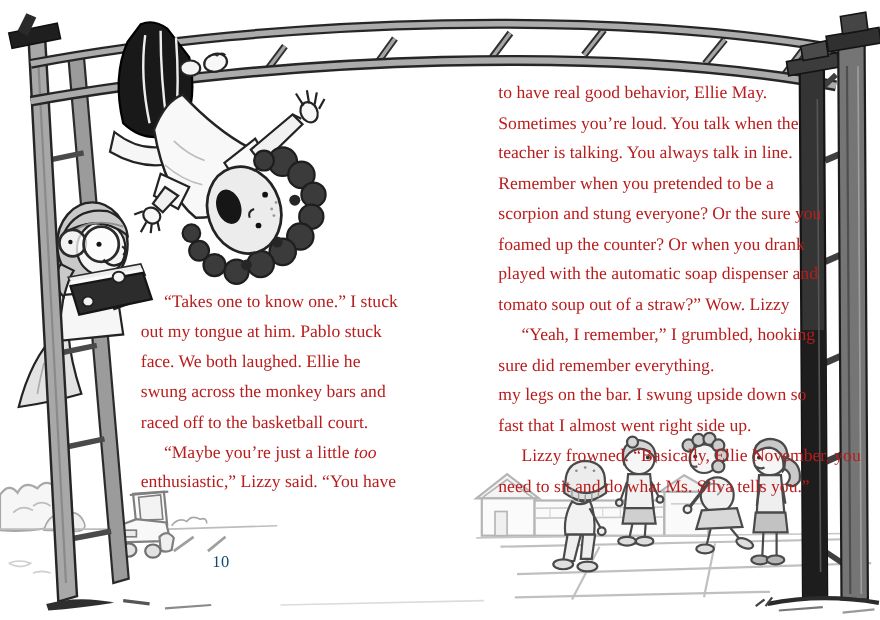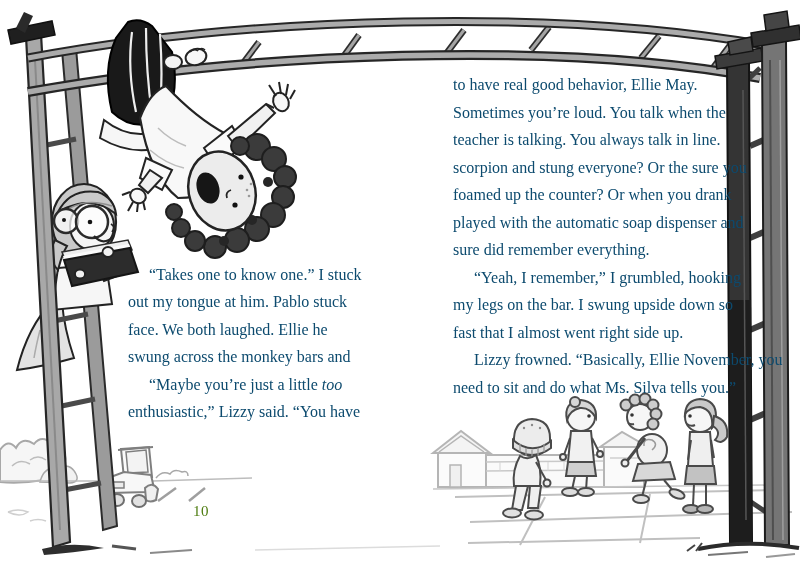--- a/index.html
+++ b/index.html
@@ -1,26 +1,26 @@
 <!DOCTYPE html>
 <html><head>
 <meta charset="utf-8">
 <style>
   html,body{margin:0;padding:0;background:#ffffff;}
   body{width:800px;height:564px;position:relative;overflow:hidden;
        font-family:"Liberation Serif", serif;}
   .stage{position:absolute;left:0;top:0;width:800px;height:564px;}
   svg.illust{position:absolute;left:0;top:0;}
-  .col{position:absolute;color:#0c4a6e;font-size:16px;white-space:nowrap;}
+  .col{position:absolute;color:#b91c1c;font-size:16px;white-space:nowrap;}
   .col-left{left:128px;top:261px;line-height:27.4px;}
   .col-right{left:453px;top:71px;line-height:27.5px;}
   .line{height:inherit;}
   .line.indent{padding-left:21px;}
   .line em{}
-  .pageno{position:absolute;left:193px;top:503px;font-size:15px;color:#4d7c0f;
+  .pageno{position:absolute;left:193px;top:503px;font-size:15px;color:#0c4a6e;
           letter-spacing:.5px;}
 </style>
 </head>
 <body>
 
 <div class="stage">
 
 <svg class="illust" width="800" height="564" viewBox="0 0 800 564">
 
   <g stroke="#b5b5b5" stroke-width="2" fill="#fbfbfb">
@@ -316,33 +316,36 @@
     <line x1="766" y1="557" x2="795" y2="554" stroke="#999999" stroke-width="2"></line>
     <path d="M 695,545 l -8,6 M 702,543 l -6,8" stroke="#444444" stroke-width="2"></path>
   </g>
 </svg>
 
   <div class="col col-left">
     <div class="line indent">“Takes one to know one.” I stuck</div>
     <div class="line">out my tongue at him. Pablo stuck</div>
     <div class="line">face. We both laughed. Ellie he</div>
     <div class="line">swung across the monkey bars and</div>
+    <div class="line">raced off to the basketball court.</div>
     <div class="line indent"><span>“Maybe you’re just a little </span><em>too</em></div>
     <div class="line">enthusiastic,” Lizzy said. “You have</div>
   </div>
 
   <div class="col col-right">
     <div class="line">to have real good behavior, Ellie May.</div>
     <div class="line">Sometimes you’re loud. You talk when the</div>
     <div class="line">teacher is talking. You always talk in line.</div>
+    <div class="line">Remember when you pretended to be a</div>
     <div class="line">scorpion and stung everyone? Or the sure you</div>
     <div class="line">foamed up the counter? Or when you drank</div>
     <div class="line">played with the automatic soap dispenser and</div>
+    <div class="line">tomato soup out of a straw?” Wow. Lizzy</div>
+    <div class="line indent">“Yeah, I remember,” I grumbled, hooking</div>
     <div class="line">sure did remember everything.</div>
-    <div class="line indent">“Yeah, I remember,” I grumbled, hooking</div>
     <div class="line">my legs on the bar. I swung upside down so</div>
     <div class="line">fast that I almost went right side up.</div>
     <div class="line indent">Lizzy frowned. “Basically, Ellie November, you</div>
     <div class="line">need to sit and do what Ms. Silva tells you.”</div>
   </div>
 
   <div class="pageno">10</div>
 </div>
 
 </body></html>

